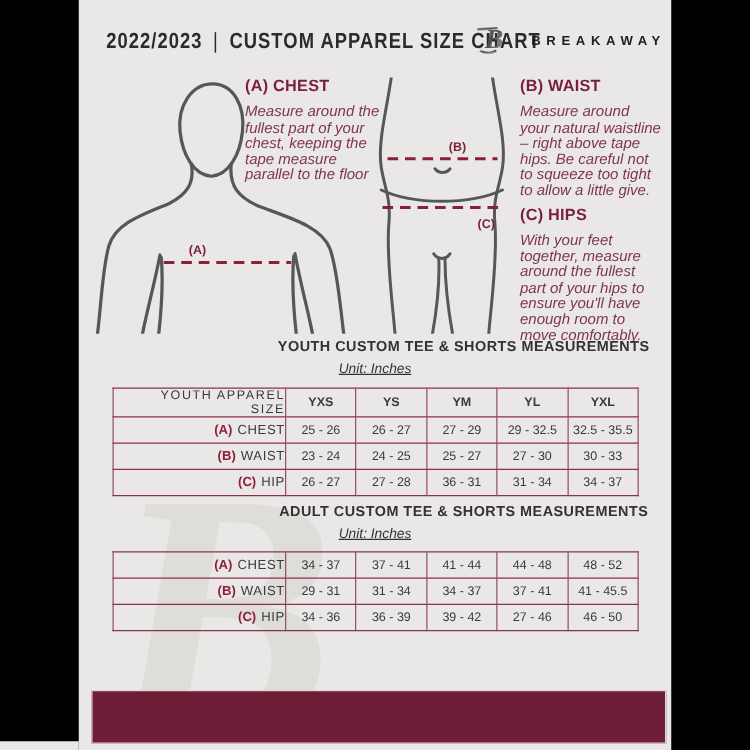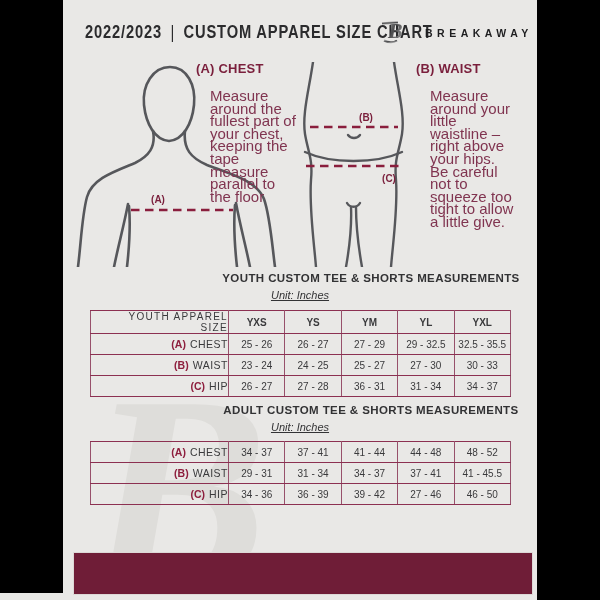--- a/index.html
+++ b/index.html
@@ -26,21 +26,21 @@
   .fig{position:absolute;z-index:1;}
   .fig path,.fig line{fill:none;}
   .outline{stroke:#56575B;stroke-width:2.6;stroke-linecap:round;}
   .outline2{stroke:#56575B;stroke-width:2.4;stroke-linecap:round;}
   .dash{stroke:#8A1E3D;stroke-width:2.4;stroke-dasharray:8.5 5.5;}
   .diag-label{font-family:"Liberation Sans",sans-serif;font-size:10px;font-weight:700;fill:#7A1F3C;}
 
   
   .info{position:absolute;z-index:2;width:114px;}
   .info h3{margin:0 0 7px 0;font-size:13px;font-weight:800;color:#7A1F3C;letter-spacing:.2px;}
-  .info p{margin:14px;font-size:15px;line-height:12.6px;color:#803450;}
+  .info p{margin:0;font-size:12px;line-height:12.6px;font-style:italic;color:#803450;}
 
   
   .sec-title{position:absolute;left:0;width:552px;text-align:center;z-index:2;
      font-size:11.5px;font-weight:700;letter-spacing:.4px;color:#323234;margin-left:32px;}
   .sec-unit{position:absolute;left:0;width:474px;text-align:center;z-index:2;
      font-size:11px;font-style:italic;color:#333335;text-decoration:underline;}
 
   
   table.size-table{position:absolute;z-index:2;width:420px;border-collapse:collapse;table-layout:fixed;}
   table.size-table col.c-label{width:138px;}
@@ -115,23 +115,27 @@
       <text class="diag-label" x="93" y="120" text-anchor="middle">(C)</text>
     </svg>
 
     <div class="info" style="left:133px;top:61px">
       <h3><span>(A)</span> <span>CHEST</span></h3>
       <p>Measure around the fullest part of your chest, keeping the tape measure parallel to the floor</p>
     </div>
 
     <div class="info" style="left:353px;top:61px">
       <h3><span>(B)</span> <span>WAIST</span></h3>
-      <p>Measure around your little waistline – right above your hips. Be careful not to squeeze too tight to allow a little give.</p>
-    </div>
-
+      <p>Measure around your natural waistline – right above tape hips. Be careful not to squeeze too tight to allow a little give.</p>
+    </div>
+
+    <div class="info" style="left:353px;top:164px">
+      <h3><span>(C)</span> <span>HIPS</span></h3>
+      <p>With your feet together, measure around the fullest part of your hips to ensure you'll have enough room to move comfortably.</p>
+    </div>
 
     <div class="sec-title" style="top:272px">YOUTH CUSTOM TEE &amp; SHORTS MEASUREMENTS</div>
     <div class="sec-unit" style="top:289px">Unit: Inches</div>
 
     <table class="size-table" style="left:27px;top:310px">
       <colgroup>
           <col class="c-label">
           <col class="c-size">
           <col class="c-size">
           <col class="c-size">

